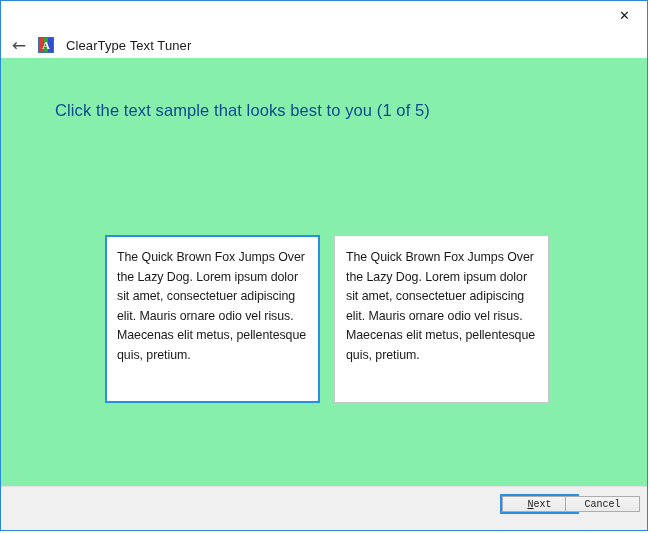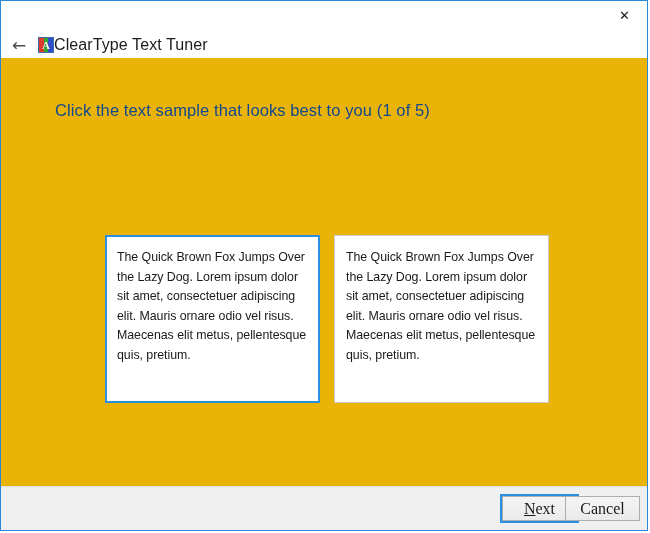--- a/index.html
+++ b/index.html
@@ -101,35 +101,35 @@
     width: 100%;
     text-align: center;
     font-size: 11px;
     font-weight: bold;
     line-height: 16px;
     color: #ffffff;
     font-family: "Liberation Serif", serif;
     text-shadow: 0 0 1px rgba(0,0,0,0.6);
   }
   .app-title {
-    margin-left: 0;
-    font-size: 16px;
+    margin-left: 12px;
+    font-size: 13px;
     color: #1c1c1c;
     letter-spacing: 0.1px;
     white-space: nowrap;
   }
 
   
   .body-area {
     position: absolute;
     left: 0;
     top: 57px;
     right: 0;
     bottom: 44px;
-    background: #eab308;
+    background: #86efac;
   }
 
   .page-heading {
     position: absolute;
     left: 54px;
     top: 43px;
     font-size: 16.5px;
     color: #11498f;
     white-space: nowrap;
     letter-spacing: 0.1px;
@@ -181,24 +181,24 @@
     right: 0;
     bottom: 0;
     height: 44px;
     background: #f0f0f0;
     border-top: 1px solid #dfdfdf;
     box-sizing: border-box;
   }
   .btn {
     position: absolute;
     top: 9px;
-    height: 25px;
+    height: 16px;
     width: 75px;
-    font-size: 16px;
-    font-family: Liberation Serif, serif;
+    font-size: 10px;
+    font-family: Liberation Mono, monospace;
     color: #1a1a1a;
     background: linear-gradient(#f4f4f4, #eaeaea);
     border: 1px solid #adadad;
     box-sizing: border-box;
     display: flex;
     align-items: center;
     justify-content: center;
     cursor: default;
     padding: 0;
   }

